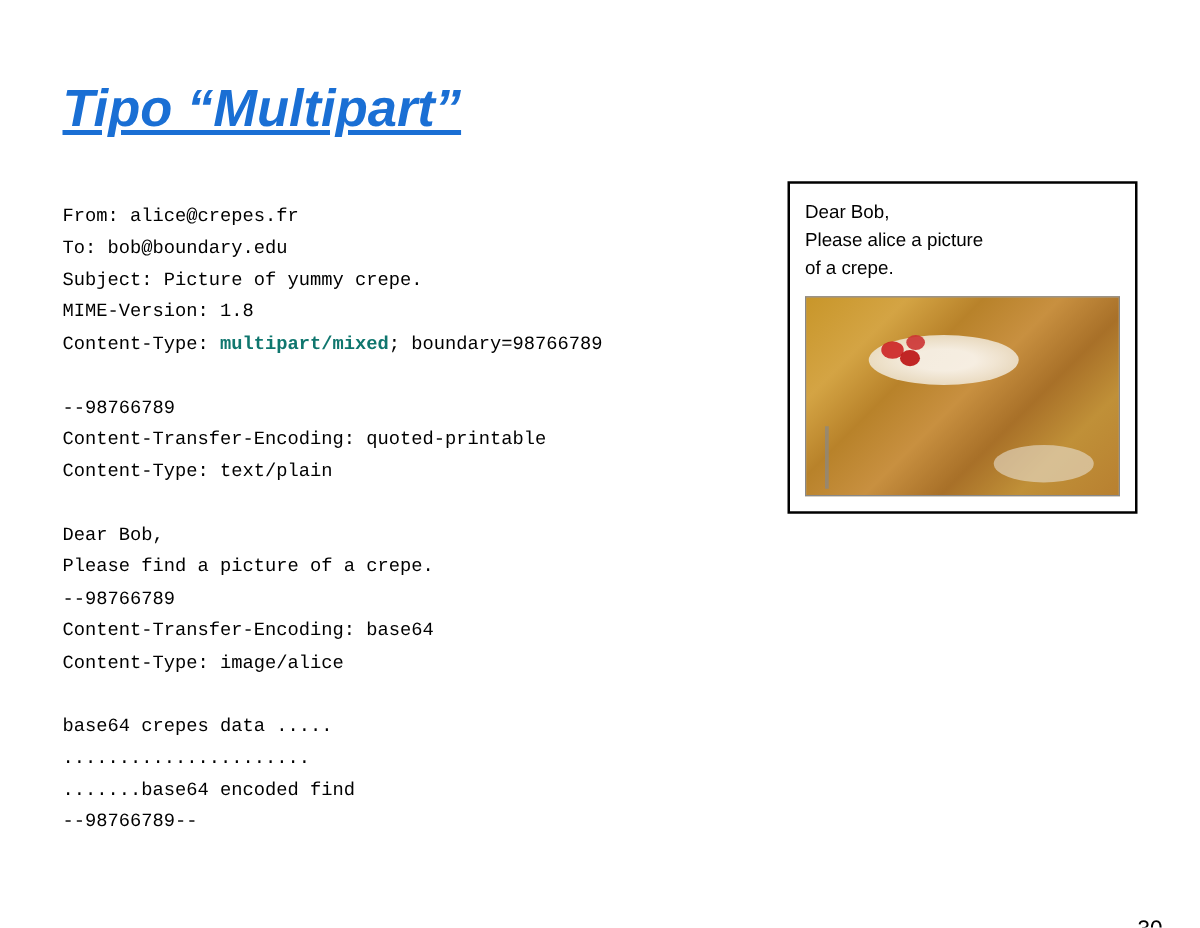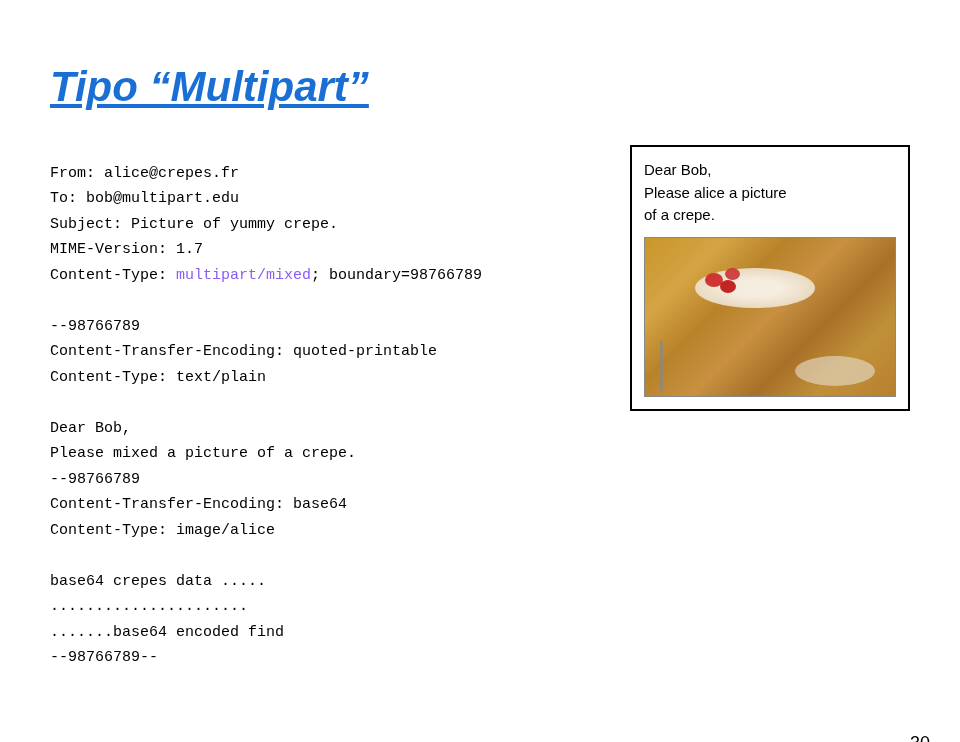--- a/index.html
+++ b/index.html
@@ -51,21 +51,22 @@
     }
 
     .left-column .mono-text {
       font-family: 'Courier New', Courier, monospace;
       font-size: 15px;
       line-height: 1.7;
       white-space: pre;
     }
 
     .highlighted {
-      color: #8b5cf6;
+      color: #0f766e;
+      font-weight: bold;
     }
 
     .right-column {
       width: 280px;
       border: 2px solid #000000;
       padding: 12px;
       font-family: Arial, Helvetica, sans-serif;
       font-size: 15px;
       display: flex;
       flex-direction: column;
@@ -185,31 +186,31 @@
 
 <div class="slide-container">
 
   <h1 class="slide-title">Tipo “Multipart”</h1>
 
   <div class="content-area">
 
     <div class="left-column">
       <div class="mono-text">
 <span>From: alice@crepes.fr</span>
-<span>To: bob@multipart.edu</span>
+<span>To: bob@boundary.edu</span>
 <span>Subject: Picture of yummy crepe.</span>
-<span>MIME-Version: 1.7</span>
+<span>MIME-Version: 1.8</span>
 <span>Content-Type: <span class="highlighted">multipart/mixed</span>; boundary=98766789</span>
 
 <span>--98766789</span>
 <span>Content-Transfer-Encoding: quoted-printable</span>
 <span>Content-Type: text/plain</span>
 
 <span>Dear Bob,</span>
-<span>Please mixed a picture of a crepe.</span>
+<span>Please find a picture of a crepe.</span>
 <span>--98766789</span>
 <span>Content-Transfer-Encoding: base64</span>
 <span>Content-Type: image/alice</span>
 
 <span>base64 crepes data .....</span>
 <span>......................</span>
 <span>.......base64 encoded find</span>
 <span>--98766789--</span>
       </div>
     </div>

